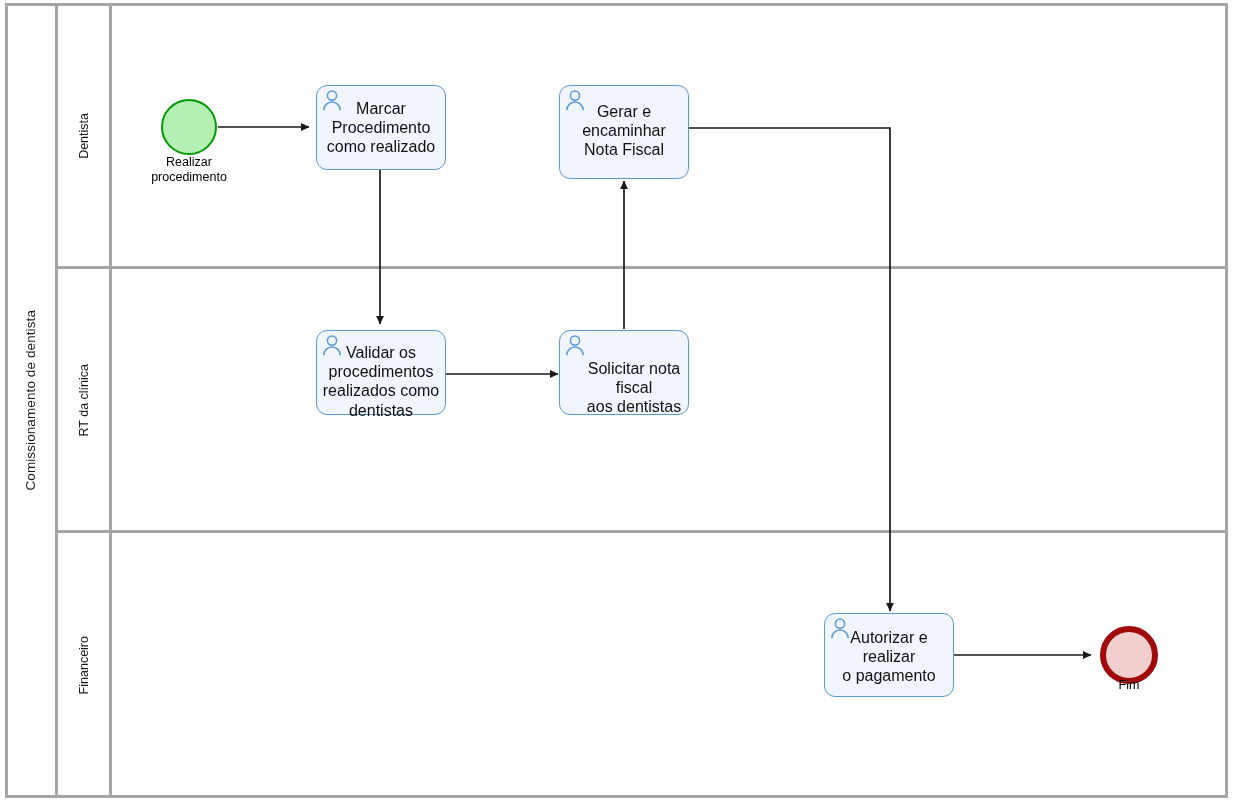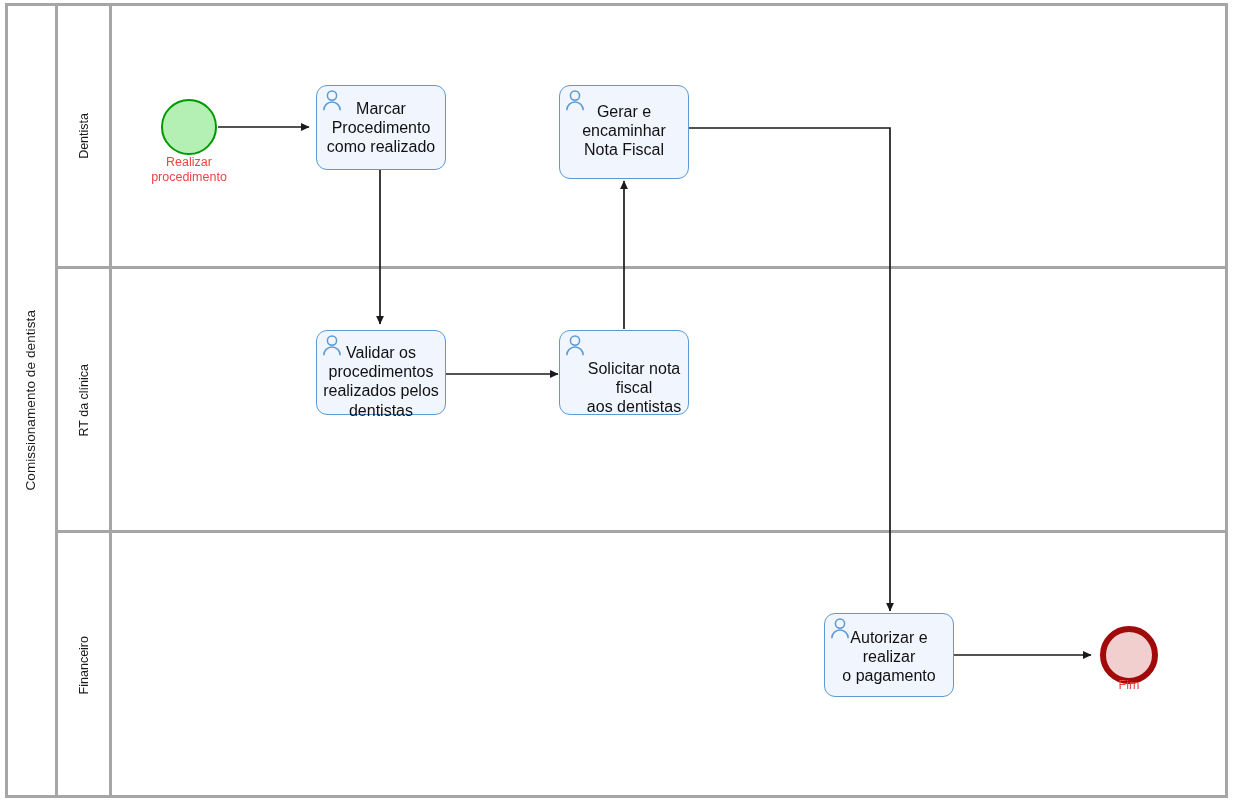--- a/index.html
+++ b/index.html
@@ -98,21 +98,21 @@
     background: #b4f0b4;
   }
   .event.end {
     border: 6px solid #a00a0a;
     background: #f2cfcf;
   }
   .event-label {
     position: absolute;
     text-align: center;
     font-size: 12.5px;
-    color: #ef4444;
+    color: #000000;
     line-height: 1.18;
     white-space: pre-line;
   }
 
   
   .task {
     position: absolute;
     box-sizing: border-box;
     border: 1.6px solid #5b9bd5;
     border-radius: 11px;
@@ -203,21 +203,21 @@
 Nota Fiscal</span>
   </div>
 
   <div class="task" style="left:316px;top:330px;width:130px;height:85px;">
     <svg class="user-icon" viewBox="0 0 20 21">
       <circle cx="10" cy="5.6" r="4.6" fill="none" stroke="#5b9bd5" stroke-width="1.5"></circle>
       <path d="M1.8,20.2 a8.2,8.2 0 0 1 16.4,0" fill="none" stroke="#5b9bd5" stroke-width="1.5"></path>
     </svg>
     <span class="task-label topalign" style="margin-top:12px;">Validar os
 procedimentos
-realizados pelos
+realizados como
 dentistas</span>
   </div>
 
   <div class="task" style="left:559px;top:330px;width:130px;height:85px;padding-left:20px;">
     <svg class="user-icon" viewBox="0 0 20 21">
       <circle cx="10" cy="5.6" r="4.6" fill="none" stroke="#5b9bd5" stroke-width="1.5"></circle>
       <path d="M1.8,20.2 a8.2,8.2 0 0 1 16.4,0" fill="none" stroke="#5b9bd5" stroke-width="1.5"></path>
     </svg>
     <span class="task-label topalign" style="margin-top:28px;">Solicitar nota fiscal
 aos dentistas</span>

